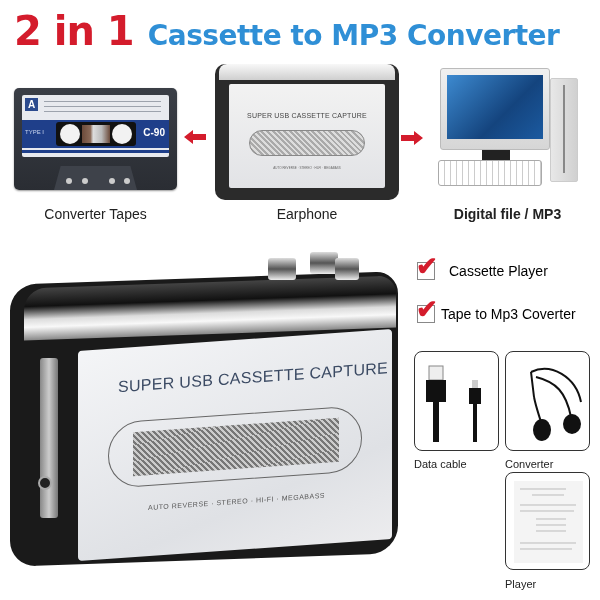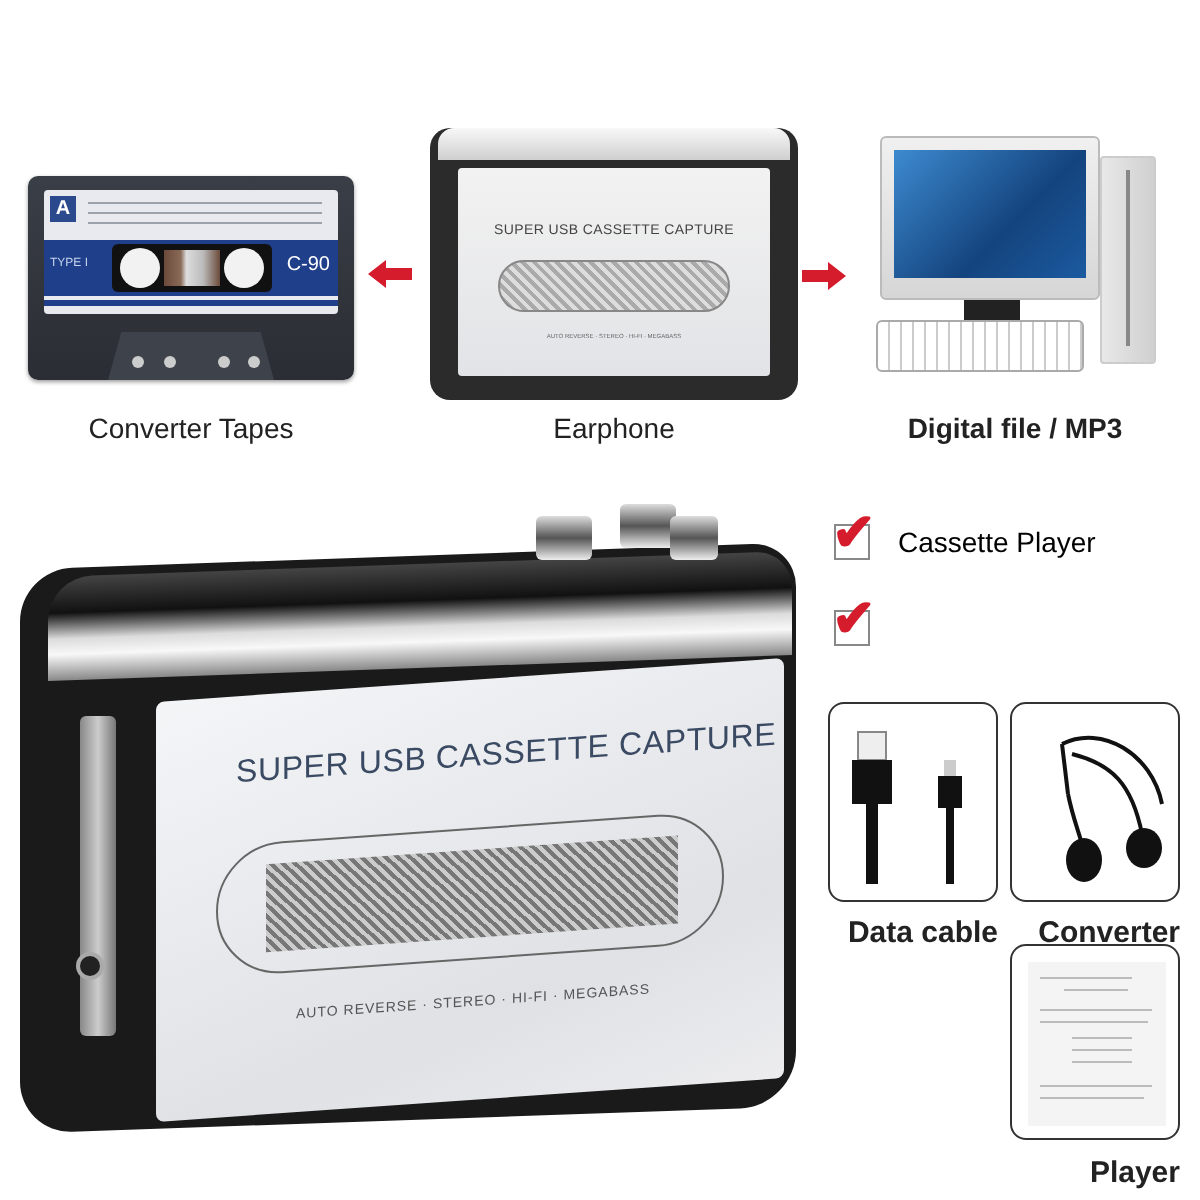--- a/index.html
+++ b/index.html
@@ -11,21 +11,21 @@
   .title .red { color: #d41c2c; font-family: "DejaVu Sans", sans-serif; font-weight: bold; font-size: 40px; letter-spacing: -1px; margin-right: 14px; }
   .title .blue { color: #2f8fd6; font-family: "DejaVu Sans", sans-serif; font-weight: bold; font-size: 28px; letter-spacing: -0.5px; }
 
   
   .tape { position: absolute; left: 14px; top: 88px; width: 163px; height: 102px; background: linear-gradient(#3a3e46, #2a2d33); border-radius: 5px; box-shadow: 0 1px 2px rgba(0,0,0,.4); }
   .tape .label { position: absolute; left: 8px; top: 7px; width: 147px; height: 62px; background: #e8eaef; border-radius: 2px; overflow: hidden; }
   .tape .label .a { position: absolute; left: 3px; top: 3px; width: 13px; height: 13px; background: #2b4a8e; color: #fff; font-size: 10px; font-weight: bold; text-align: center; line-height: 13px; }
   .tape .label .line { position: absolute; left: 22px; right: 8px; height: 1px; background: #9da3ad; }
   .tape .label .band { position: absolute; left: 0; right: 0; top: 25px; height: 28px; background: #1f3f8a; }
   .tape .label .type { position: absolute; left: 3px; top: 34px; color: #c8d4ee; font-size: 6px; }
-  .tape .label .c90 { position: absolute; right: 4px; top: 32px; color: #fff; font-size: 10px; font-weight: normal; }
+  .tape .label .c90 { position: absolute; right: 4px; top: 32px; color: #fff; font-size: 10px; font-weight: bold; }
   .tape .label .win { position: absolute; left: 34px; top: 27px; width: 80px; height: 24px; background: #111; border-radius: 3px; }
   .tape .label .hub { position: absolute; top: 29px; width: 20px; height: 20px; background: #f2f2f2; border-radius: 50%; }
   .tape .label .reel { position: absolute; left: 60px; top: 30px; width: 28px; height: 18px; background: linear-gradient(90deg,#6b4a3a,#8a6a58 30%, #ddd 40%, #bbb 70%, #6b4a3a); }
   .tape .label .sub { position: absolute; left: 0; right: 0; top: 55px; height: 3px; background: #1f3f8a; }
   .tape .foot { position: absolute; left: 40px; right: 40px; bottom: 0; height: 24px; background: #3e424a; clip-path: polygon(8% 0, 92% 0, 100% 100%, 0 100%); }
   .tape .hole { position: absolute; bottom: 6px; width: 6px; height: 6px; background: #ccc; border-radius: 50%; }
 
   .caption { position: absolute; font-size: 14px; color: #222; text-align: center; }
   .arrow { position: absolute; width: 22px; height: 14px; }
 
@@ -60,26 +60,28 @@
   .device .face { position: absolute; left: 68px; top: 92px; width: 314px; height: 210px; background: linear-gradient(160deg,#f4f5f7,#dfe1e5 70%,#ececee); transform: skewY(-4deg); border-radius: 4px; }
   .device .ftext { position: absolute; left: 40px; top: 30px; font-size: 16px; color: #3b4a63; letter-spacing: .3px; white-space: nowrap; }
   .device .window { position: absolute; left: 30px; top: 74px; width: 254px; height: 66px; border: 1px solid #666; border-radius: 33px; }
   .device .tape-win { position: absolute; left: 24px; top: 10px; width: 206px; height: 44px; background: repeating-linear-gradient(45deg,#777 0 2px,#ccc 2px 4px); }
   .device .small { position: absolute; left: 70px; top: 158px; font-size: 7px; color: #555; letter-spacing: .5px; white-space: nowrap; }
   .device .side { position: absolute; left: 30px; top: 110px; width: 18px; height: 160px; background: linear-gradient(90deg,#888,#ccc,#777); border-radius: 3px; }
   .device .jack { position: absolute; left: 28px; top: 228px; width: 14px; height: 14px; border-radius: 50%; background: #222; border: 2px solid #aaa; }
 
   
   .card { position: absolute; border: 1.5px solid #333; border-radius: 8px; background: #fff; }
-  .cardlbl { position: absolute; font-size: 15px; color: #222; text-align: right; font-weight: bold; }
+  .cardlbl { position: absolute; font-size: 11px; color: #222; text-align: left; }
 </style>
 </head>
 <body>
 
 <div class="title">
+  <span class="red">2 in 1</span>
+  <span class="blue">Cassette to MP3 Converter</span>
 </div>
 
 <div class="tape">
   <div class="label">
     <div class="a">A</div>
     <div class="line" style="top:6px"></div>
     <div class="line" style="top:11px"></div>
     <div class="line" style="top:16px"></div>
     <div class="band"></div>
     <div class="type">TYPE I</div>
@@ -129,20 +131,21 @@
 <div class="feat" style="top:262px;">
   <div class="box">
       <span class="tick">✔</span>
     </div>
   <span class="txt">Cassette Player</span>
 </div>
 <div class="feat" style="top:305px;">
   <div class="box">
       <span class="tick">✔</span>
     </div>
+  <span class="txt" style="margin-left:-8px">Tape to Mp3 Coverter</span>
 </div>
 
 <div class="device">
   <div class="body"></div>
   <div class="chrome"></div>
   <div class="btns" style="left:258px; top:10px;"></div>
   <div class="btns" style="left:300px; top:4px;"></div>
   <div class="btns" style="left:325px; top:10px; width:24px;"></div>
   <div class="side"></div>
   <div class="jack"></div>

